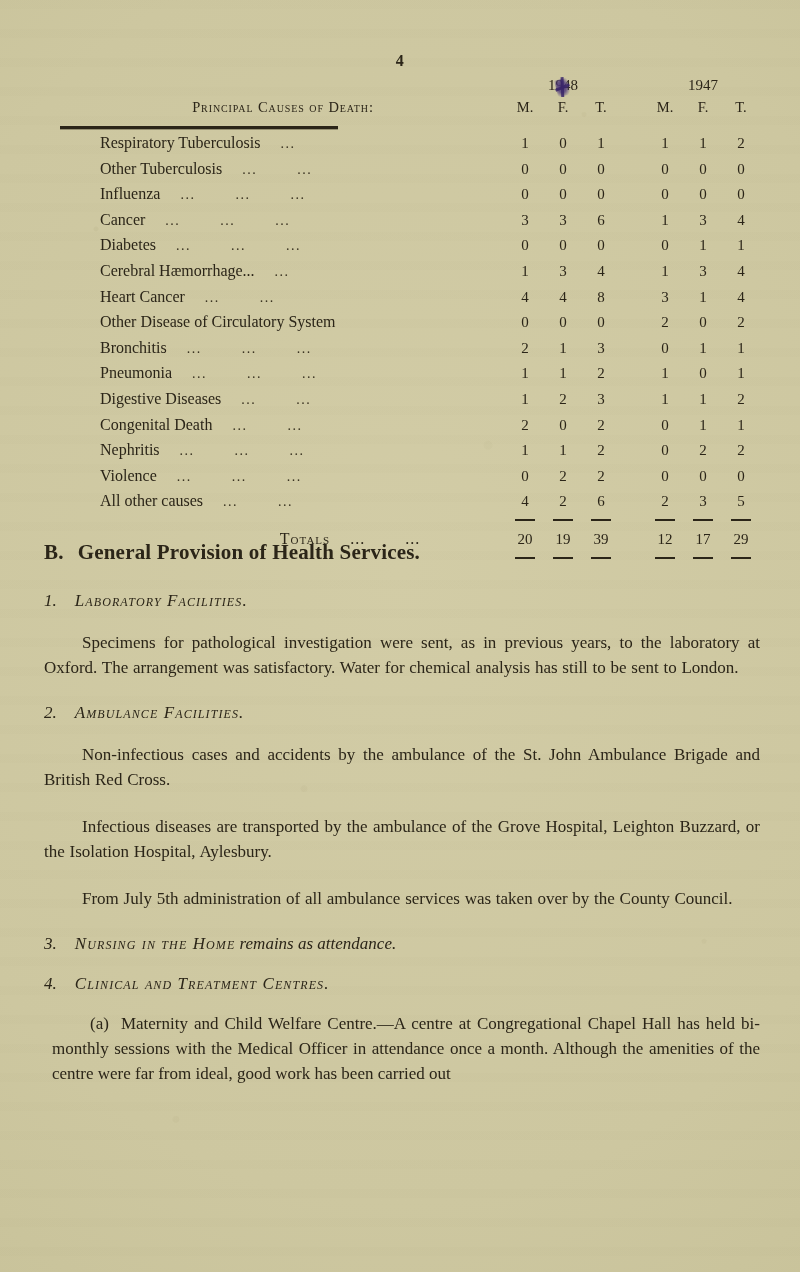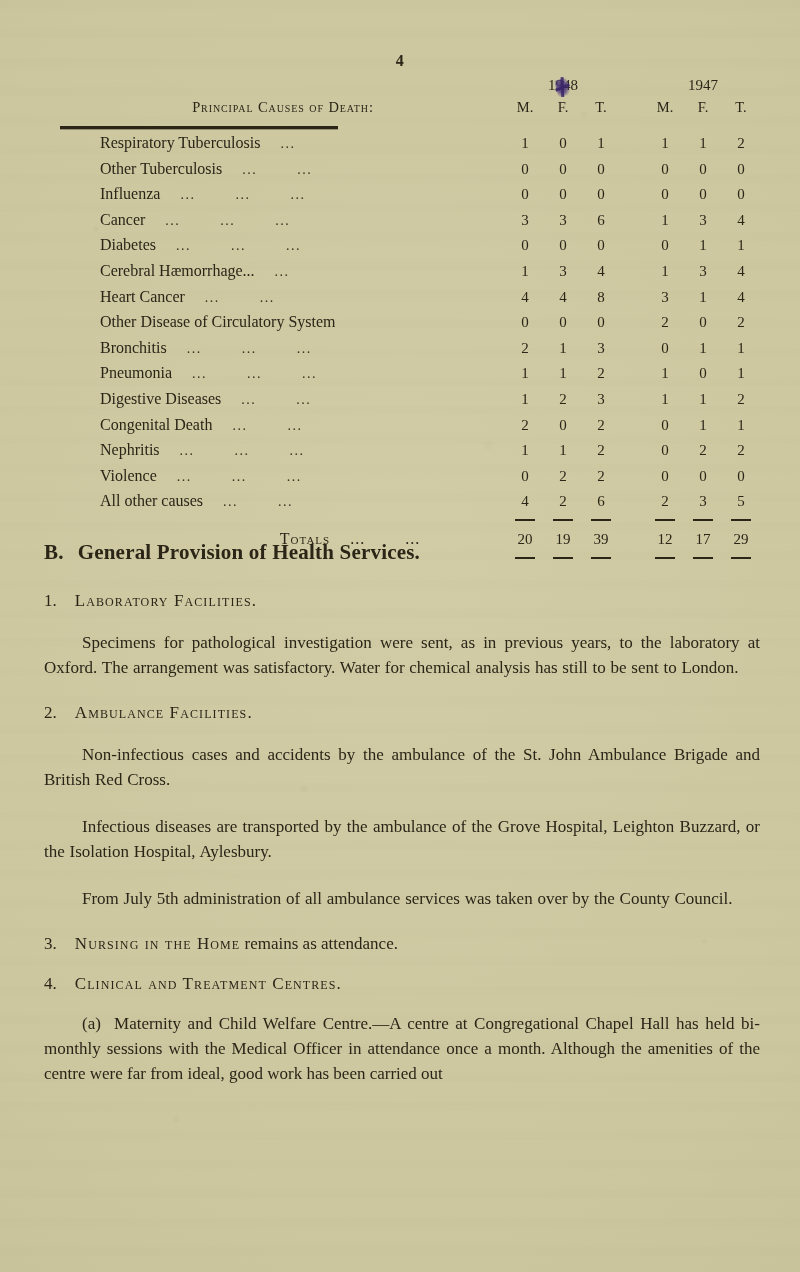--- a/index.html
+++ b/index.html
@@ -182,41 +182,42 @@
     letter-spacing: .2px;
   }
   h2.sec .lbl { margin-right: 14px; }
 
   h3.sub {
     font-size: 17px;
     font-weight: normal;
     font-variant: small-caps;
     letter-spacing: 1.1px;
     margin: 0 0 20px 0;
+    font-style: italic;
   }
   h3.sub .num { margin-right: 18px; font-variant: normal; letter-spacing: 0; }
   h3.sub .tail { font-variant: normal; letter-spacing: 0; }
 
   p.para {
     font-size: 17px;
     line-height: 1.47;
     margin: 0 0 22px 0;
     text-align: justify;
     text-indent: 38px;
     word-spacing: .5px;
   }
 
   .s2 { margin-top: 34px; }
   .s3 { margin-top: 30px; }
   .s4 { margin-top: 30px; }
   h3.sub.run { margin-bottom: 0; }
   p.subpara {
     font-size: 17px;
     line-height: 1.47;
-    margin: 18px 0 0 0;
+    margin: 18px 0 0 8px;
     text-align: justify;
     text-indent: 38px;
   }
 </style>
 </head>
 <body>
 
 <div id="page">
 
   <div class="layer">

